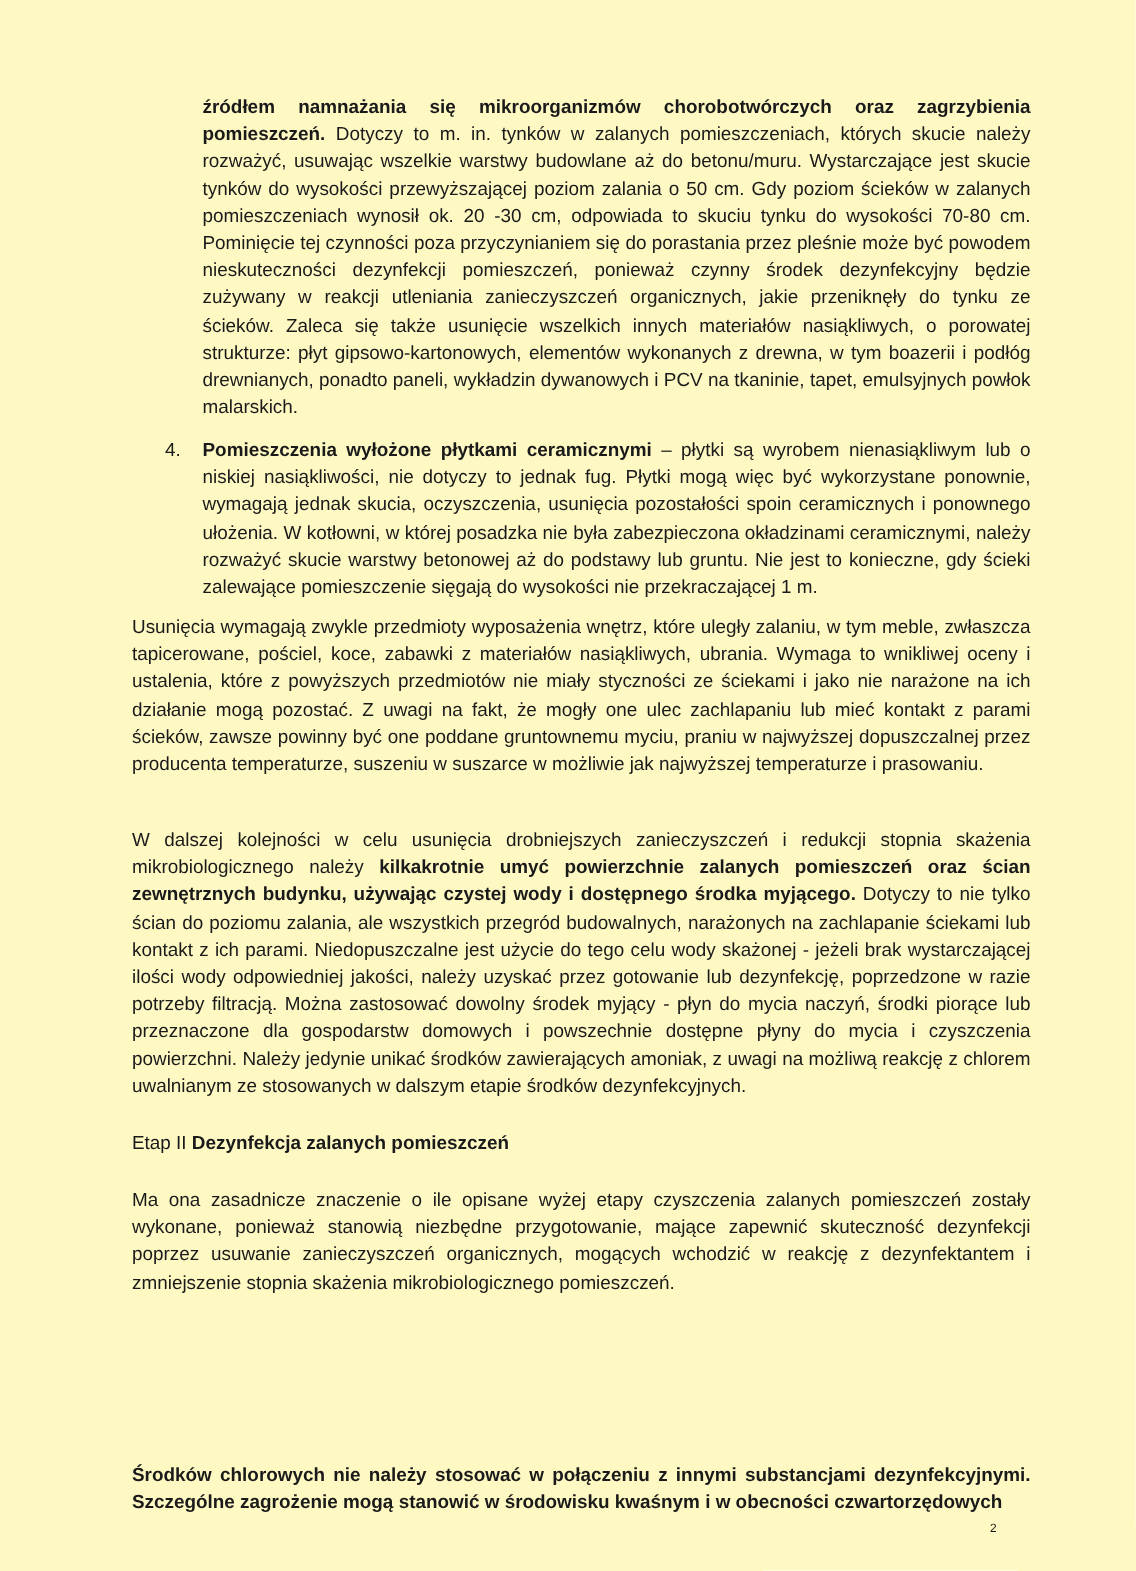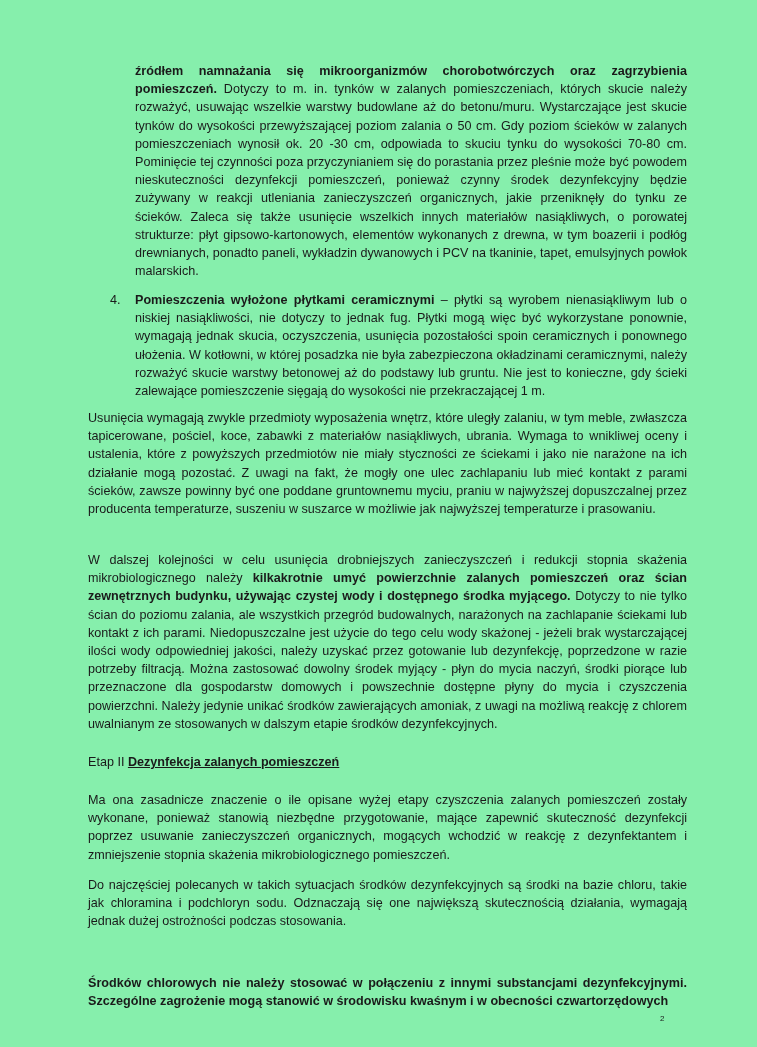--- a/index.html
+++ b/index.html
@@ -1,18 +1,18 @@
 <!DOCTYPE html>
 <html><head>
   <meta charset="utf-8">
   <style>
     html, body { margin: 0; padding: 0; background: #ffffff; }
     body { width: 757px; height: 1047px; position: relative; overflow: hidden; }
     .page {
-      position: absolute; left: 0; top: 0; width: 757px; height: 1047px; background: #86efac;
+      position: absolute; left: 0; top: 0; width: 757px; height: 1047px; background: #fef9c3;
       font-family: "Liberation Sans", sans-serif; color: #1a1a1a; font-size: 12.6px; line-height: 18.2px;
     }
     .para { position: absolute; text-align: justify; margin: 0; }
     b { font-weight: bold; }
     .p-list { left: 135px; width: 552px; }
     .p-main { left: 88px; width: 599px; }
     .list-num { position: absolute; left: 110px; }
     .page-num { position: absolute; left: 660px; top: 1010px; font-size: 8px; }
   </style>
 </head>
@@ -22,22 +22,21 @@
 
   <p class="para p-list" style="top:62px;"><b>źródłem namnażania się mikroorganizmów chorobotwórczych oraz zagrzybienia pomieszczeń.</b><span> Dotyczy to m. in. tynków w zalanych pomieszczeniach, których skucie należy rozważyć, usuwając wszelkie warstwy budowlane aż do betonu/muru. Wystarczające jest skucie tynków do wysokości przewyższającej poziom zalania o 50 cm. Gdy poziom ścieków w zalanych pomieszczeniach wynosił ok. 20 -30 cm, odpowiada to skuciu tynku do wysokości 70-80 cm. Pominięcie tej czynności poza przyczynianiem się do porastania przez pleśnie może być powodem nieskuteczności dezynfekcji pomieszczeń, ponieważ czynny środek dezynfekcyjny będzie zużywany w reakcji utleniania zanieczyszczeń organicznych, jakie przeniknęły do tynku ze ścieków. Zaleca się także usunięcie wszelkich innych materiałów nasiąkliwych, o porowatej strukturze: płyt gipsowo-kartonowych, elementów wykonanych z drewna, w tym boazerii i podłóg drewnianych, ponadto paneli, wykładzin dywanowych i PCV na tkaninie, tapet, emulsyjnych powłok malarskich.</span></p>
 
   <span class="list-num" style="top:291px;">4.</span>
   <p class="para p-list" style="top:291px;"><b>Pomieszczenia wyłożone płytkami ceramicznymi</b><span> – płytki są wyrobem nienasiąkliwym lub o niskiej nasiąkliwości, nie dotyczy to jednak fug. Płytki mogą więc być wykorzystane ponownie, wymagają jednak skucia, oczyszczenia, usunięcia pozostałości spoin ceramicznych i ponownego ułożenia. W kotłowni, w której posadzka nie była zabezpieczona okładzinami ceramicznymi, należy rozważyć skucie warstwy betonowej aż do podstawy lub gruntu. Nie jest to konieczne, gdy ścieki zalewające pomieszczenie sięgają do wysokości nie przekraczającej 1 m.</span></p>
 
   <p class="para p-main" style="top:409px;">Usunięcia wymagają zwykle przedmioty wyposażenia wnętrz, które uległy zalaniu, w tym meble, zwłaszcza tapicerowane, pościel, koce, zabawki z materiałów nasiąkliwych, ubrania. Wymaga to wnikliwej oceny i ustalenia, które z powyższych przedmiotów nie miały styczności ze ściekami i jako nie narażone na ich działanie mogą pozostać. Z uwagi na fakt, że mogły one ulec zachlapaniu lub mieć kontakt z parami ścieków, zawsze powinny być one poddane gruntownemu myciu, praniu w najwyższej dopuszczalnej przez producenta temperaturze, suszeniu w suszarce w możliwie jak najwyższej temperaturze i prasowaniu.</p>
 
   <p class="para p-main" style="top:551px;"><span>W dalszej kolejności w celu usunięcia drobniejszych zanieczyszczeń i redukcji stopnia skażenia mikrobiologicznego należy </span><b>kilkakrotnie umyć powierzchnie zalanych pomieszczeń oraz ścian zewnętrznych budynku, używając czystej wody i dostępnego środka myjącego.</b><span>  Dotyczy to nie tylko ścian do poziomu zalania, ale wszystkich przegród budowalnych, narażonych na zachlapanie ściekami lub kontakt z ich parami. Niedopuszczalne jest użycie do tego celu wody skażonej - jeżeli brak wystarczającej ilości wody odpowiedniej jakości, należy uzyskać przez gotowanie lub dezynfekcję, poprzedzone w razie potrzeby filtracją. Można zastosować dowolny środek myjący - płyn do mycia naczyń, środki piorące lub przeznaczone dla gospodarstw domowych i powszechnie dostępne płyny do mycia i czyszczenia powierzchni. Należy jedynie unikać środków zawierających amoniak, z uwagi na możliwą reakcję z chlorem uwalnianym ze stosowanych w dalszym etapie środków dezynfekcyjnych.</span></p>
 
-  <p class="para p-main" style="top:753px;"><span>Etap II </span><span style="font-weight:600;text-decoration:underline;">Dezynfekcja zalanych pomieszczeń</span></p>
+  <p class="para p-main" style="top:753px;"><span>Etap II </span><span style="font-weight:600;">Dezynfekcja zalanych pomieszczeń</span></p>
 
   <p class="para p-main" style="top:791px;">Ma ona zasadnicze znaczenie o ile opisane wyżej etapy czyszczenia zalanych pomieszczeń zostały wykonane, ponieważ stanowią niezbędne przygotowanie, mające zapewnić skuteczność dezynfekcji poprzez usuwanie zanieczyszczeń organicznych, mogących wchodzić w reakcję z dezynfektantem i zmniejszenie stopnia skażenia mikrobiologicznego pomieszczeń.</p>
 
-  <p class="para p-main" style="top:876px;">Do najczęściej polecanych w takich sytuacjach środków dezynfekcyjnych są środki na bazie chloru, takie jak chloramina i podchloryn sodu. Odznaczają się one największą skutecznością działania, wymagają jednak dużej ostrożności podczas stosowania.</p>
 
   <p class="para p-main" style="top:942px; font-weight:bold;margin-top:32px;">Środków chlorowych nie należy stosować w połączeniu z innymi substancjami dezynfekcyjnymi. Szczególne zagrożenie mogą stanowić w środowisku kwaśnym i w obecności czwartorzędowych</p>
 
   <span class="page-num">2</span>
 </div>
 
 </body></html>

